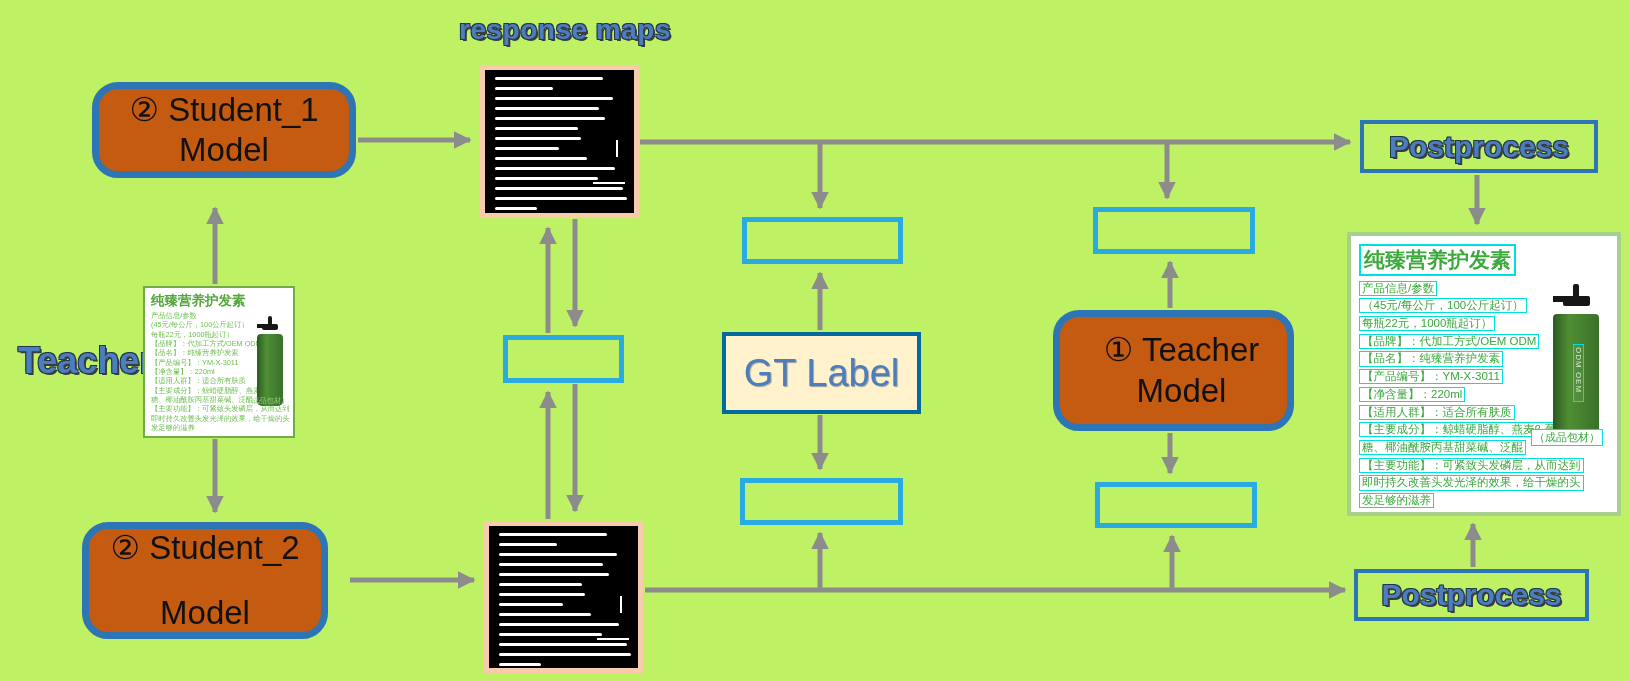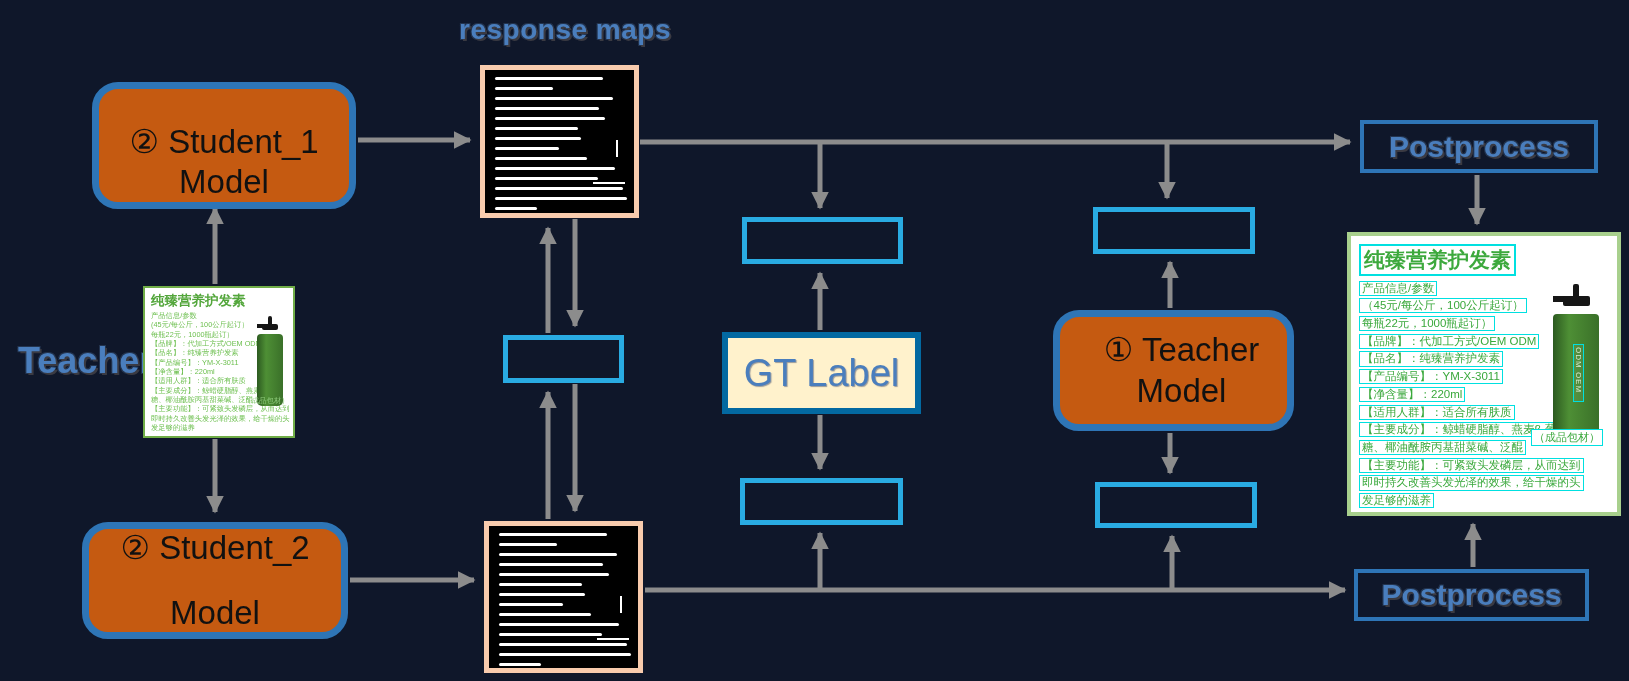--- a/index.html
+++ b/index.html
@@ -1,43 +1,43 @@
 <!DOCTYPE html>
 <html><head>
 <meta charset="utf-8">
 <style>
   html,body{margin:0;padding:0;background:#000;}
-  .canvas{position:relative;width:1629px;height:681px;background:#0f172a;overflow:hidden;
+  .canvas{position:relative;width:1629px;height:681px;background:#bef264;overflow:hidden;
           font-family:"Liberation Sans",sans-serif;}
   .abs{position:absolute;}
 
   
   .blue-display{color:#4a7ebd;font-weight:bold;
     text-shadow:2px 2px 0 #3a3a42,-1px -1px 0 #23344f,1px -1px 0 #23344f,-1px 1px 0 #23344f;}
 
   .diagram-title{left:450px;top:14px;width:230px;text-align:center;font-size:28px;letter-spacing:0.5px;}
   .inputs-label{left:18px;top:340px;width:120px;text-align:center;font-size:36px;}
 
   
   .node{background:#C55A11;border:7px solid #2E75B6;border-radius:26px;
         display:flex;flex-direction:column;align-items:center;justify-content:center;
         color:#111;font-size:33px;line-height:1.22;box-sizing:border-box;text-align:center;}
-  .node-student1{left:92px;top:82px;width:264px;height:127px;justify-content:flex-end;}
-  .node-student2{left:82px;top:522px;width:266px;height:117px;gap:24px;}
+  .node-student1{left:92px;top:82px;width:264px;height:96px;}
+  .node-student2{left:82px;top:522px;width:246px;height:117px;gap:24px;}
   .node-teacher{left:1053px;top:310px;width:241px;height:121px;padding-left:16px;}
 
   
   .cyan-box{border:5px solid #29ABE2;background:transparent;box-sizing:border-box;}
   .box-above-gt{left:742px;top:217px;width:161px;height:47px;}
   .box-below-gt{left:740px;top:478px;width:163px;height:47px;}
   .box-above-teacher{left:1093px;top:207px;width:162px;height:47px;}
   .box-below-teacher{left:1095px;top:482px;width:162px;height:46px;}
   .box-middle{left:503px;top:335px;width:121px;height:48px;}
 
-  .gt-box{left:722px;top:332px;width:199px;height:82px;background:#FFF2CC;border:6px solid #0369a1;
+  .gt-box{left:722px;top:332px;width:199px;height:82px;background:#FFF2CC;border:4px solid #0369a1;
           box-sizing:border-box;display:flex;align-items:center;justify-content:center;}
   .gt-box span{font-size:38px;color:#4a7ebd;text-shadow:1px 1px 1px #9a9a9a;}
 
   .postprocess{border:4px solid #2E75B6;box-sizing:border-box;display:flex;align-items:center;justify-content:center;}
   .postprocess span{font-size:30px;}
   .pp-top{left:1360px;top:120px;width:238px;height:53px;}
   .pp-bottom{left:1354px;top:569px;width:235px;height:52px;}
 
   
   .resp-map{background:#000;border:5px solid #F8CBAD;box-sizing:border-box;padding:7px 0 0 10px;}

